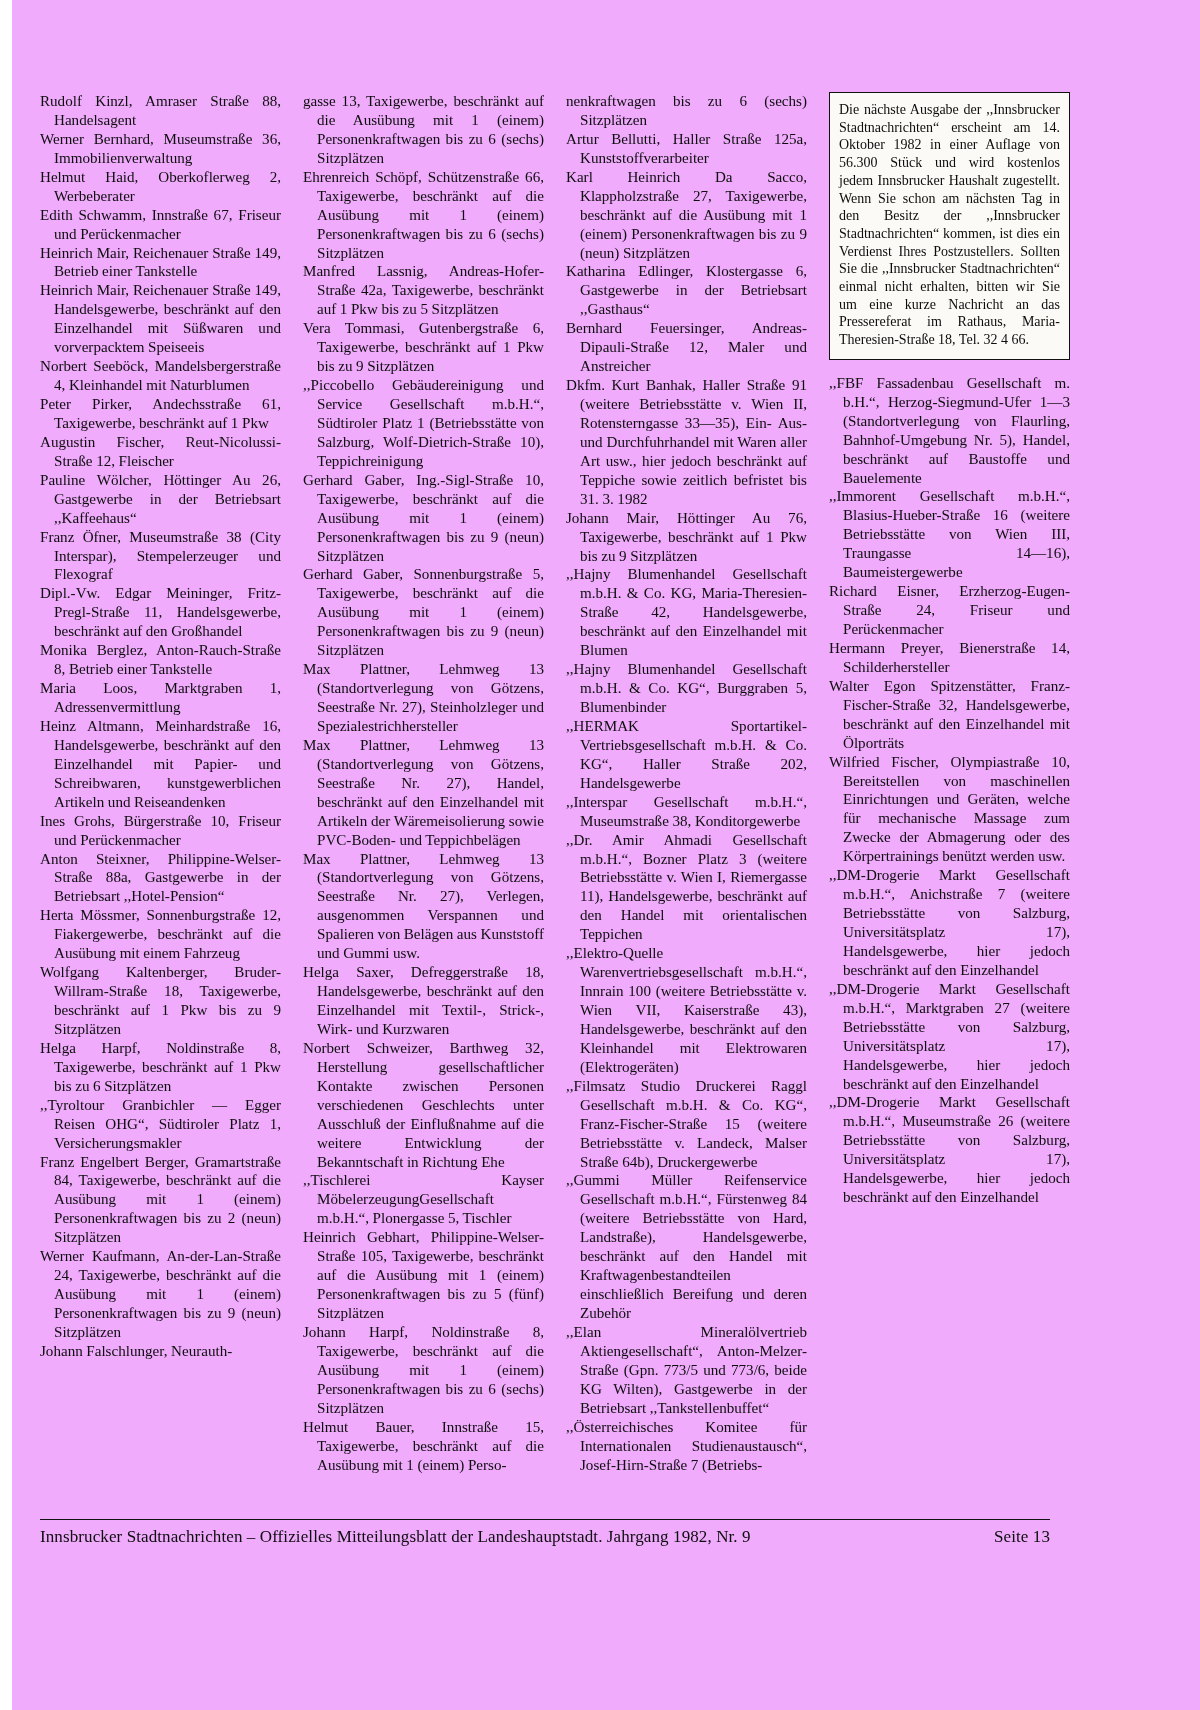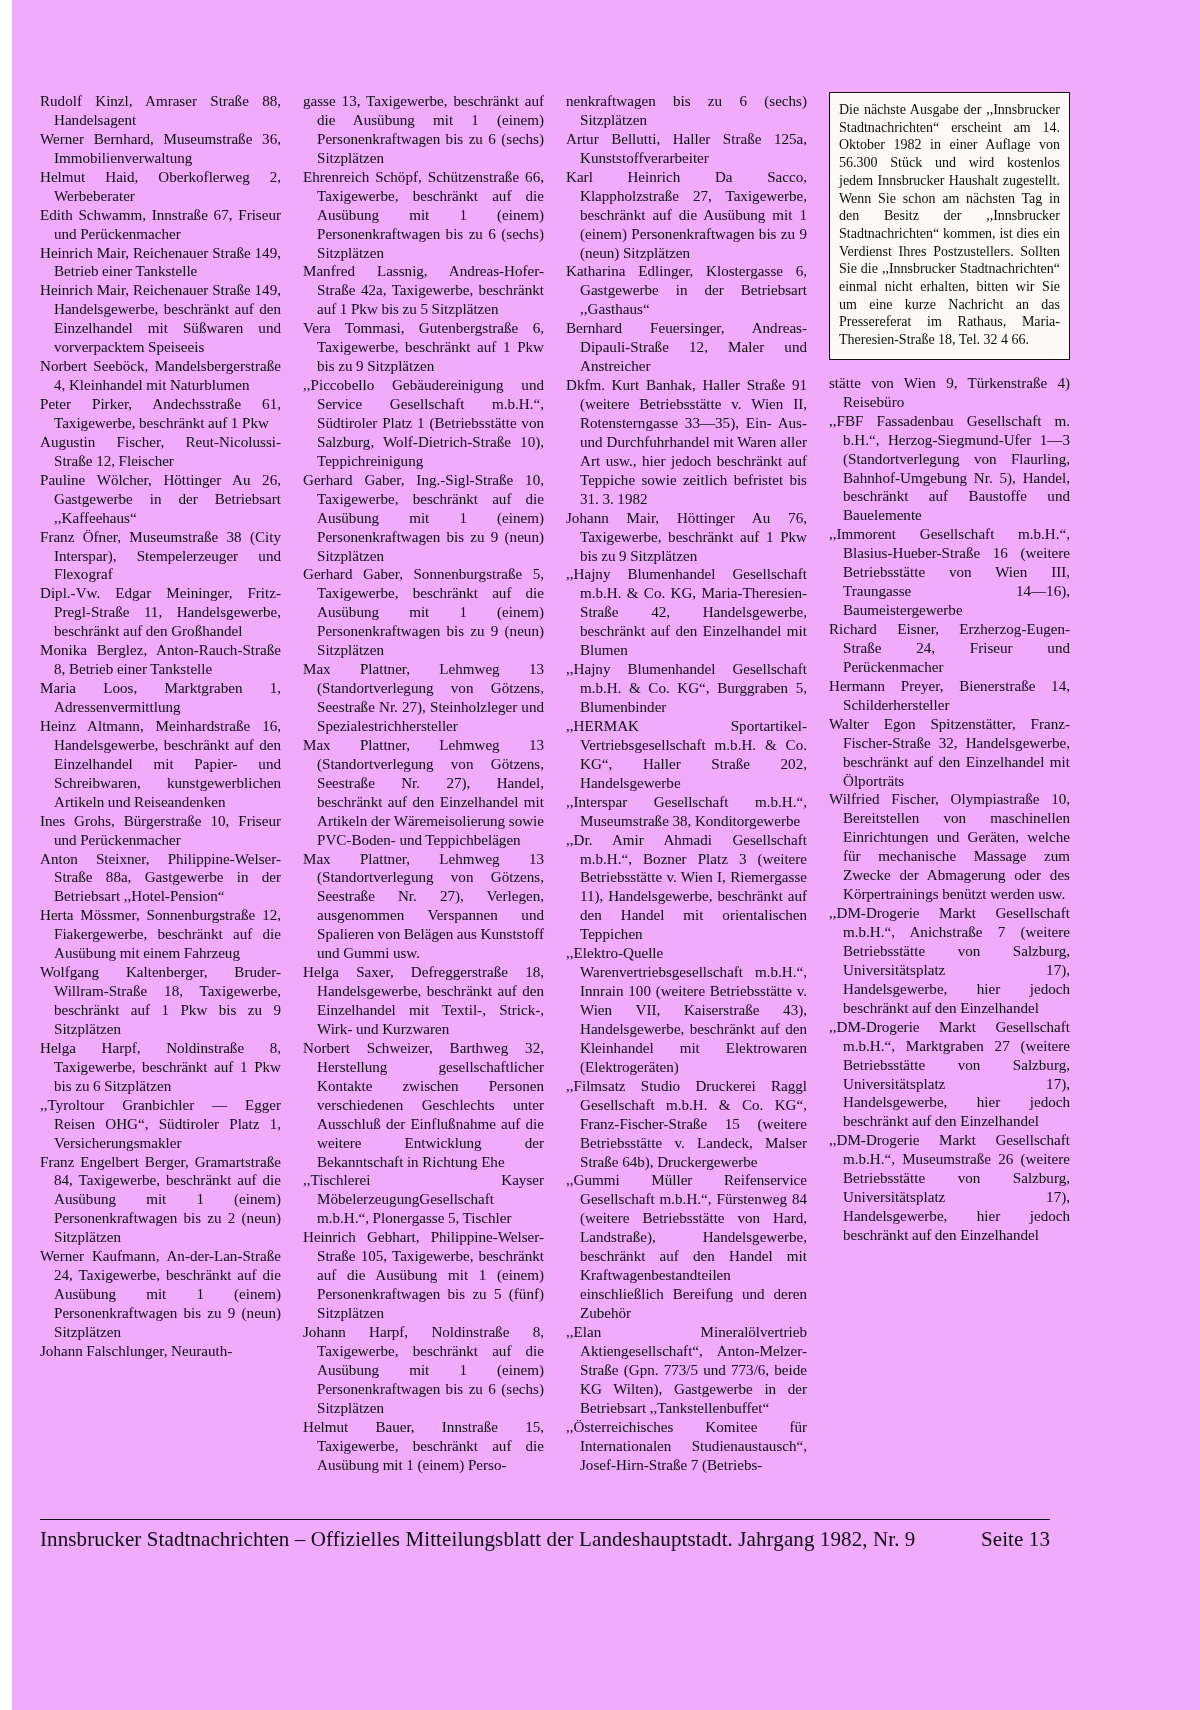--- a/index.html
+++ b/index.html
@@ -71,21 +71,21 @@
   .footer {
     position: absolute;
     left: 28px;
     top: 1519px;
     width: 1010px;
     border-top: 1.4px solid #111;
     padding-top: 7px;
     display: flex;
     justify-content: space-between;
     align-items: flex-end;
-    font-size: 21px;
+    font-size: 17px;
   }
   .footer .left { letter-spacing: 0.1px; }
   .footer .right { letter-spacing: 0.1px; }
   
   .col .entry { word-spacing: -0.2px; }
 </style>
 </head>
 <body>
 
 <div class="page">
@@ -155,21 +155,20 @@
         <p class="entry">,,Filmsatz Studio Druckerei Raggl Gesellschaft m.b.H. &amp; Co. KG“, Franz-Fischer-Straße 15 (weitere Betriebsstätte v. Landeck, Malser Straße 64b), Druckergewerbe</p>
         <p class="entry">,,Gummi Müller Reifenservice Gesellschaft m.b.H.“, Fürstenweg 84 (weitere Betriebsstätte von Hard, Landstraße), Handelsgewerbe, beschränkt auf den Handel mit Kraftwagenbestandteilen einschließlich Bereifung und deren Zubehör</p>
         <p class="entry">,,Elan Mineralölvertrieb Aktiengesellschaft“, Anton-Melzer-Straße (Gpn. 773/5 und 773/6, beide KG Wilten), Gastgewerbe in der Betriebsart ,,Tankstellenbuffet“</p>
         <p class="entry">,,Österreichisches Komitee für Internationalen Studienaustausch“, Josef-Hirn-Straße 7 (Betriebs-</p>
       </div>
 
       <div class="col">
         <div class="notice">
           <p>Die nächste Ausgabe der ,,Innsbrucker Stadtnachrichten“ erscheint am 14. Oktober 1982 in einer Auflage von 56.300 Stück und wird kostenlos jedem Innsbrucker Haushalt zugestellt. Wenn Sie schon am nächsten Tag in den Besitz der ,,Innsbrucker Stadtnachrichten“ kommen, ist dies ein Verdienst Ihres Postzustellers. Sollten Sie die ,,Innsbrucker Stadtnachrichten“ einmal nicht erhalten, bitten wir Sie um eine kurze Nachricht an das Pressereferat im Rathaus, Maria-Theresien-Straße 18, Tel. 32 4 66.</p>
         </div>
-        <p class="entry">stätte von Wien 9, Türkenstraße 4) Reisebüro</p>
         <p class="entry">,,FBF Fassadenbau Gesellschaft m. b.H.“, Herzog-Siegmund-Ufer 1—3 (Standortverlegung von Flaurling, Bahnhof-Umgebung Nr. 5), Handel, beschränkt auf Baustoffe und Bauelemente</p>
         <p class="entry">,,Immorent Gesellschaft m.b.H.“, Blasius-Hueber-Straße 16 (weitere Betriebsstätte von Wien III, Traungasse 14—16), Baumeistergewerbe</p>
         <p class="entry">Richard Eisner, Erzherzog-Eugen-Straße 24, Friseur und Perückenmacher</p>
         <p class="entry">Hermann Preyer, Bienerstraße 14, Schilderhersteller</p>
         <p class="entry">Walter Egon Spitzenstätter, Franz-Fischer-Straße 32, Handelsgewerbe, beschränkt auf den Einzelhandel mit Ölporträts</p>
         <p class="entry">Wilfried Fischer, Olympiastraße 10, Bereitstellen von maschinellen Einrichtungen und Geräten, welche für mechanische Massage zum Zwecke der Abmagerung oder des Körpertrainings benützt werden usw.</p>
         <p class="entry">,,DM-Drogerie Markt Gesellschaft m.b.H.“, Anichstraße 7 (weitere Betriebsstätte von Salzburg, Universitätsplatz 17), Handelsgewerbe, hier jedoch beschränkt auf den Einzelhandel</p>
         <p class="entry">,,DM-Drogerie Markt Gesellschaft m.b.H.“, Marktgraben 27 (weitere Betriebsstätte von Salzburg, Universitätsplatz 17), Handelsgewerbe, hier jedoch beschränkt auf den Einzelhandel</p>
         <p class="entry">,,DM-Drogerie Markt Gesellschaft m.b.H.“, Museumstraße 26 (weitere Betriebsstätte von Salzburg, Universitätsplatz 17), Handelsgewerbe, hier jedoch beschränkt auf den Einzelhandel</p>
       </div>

